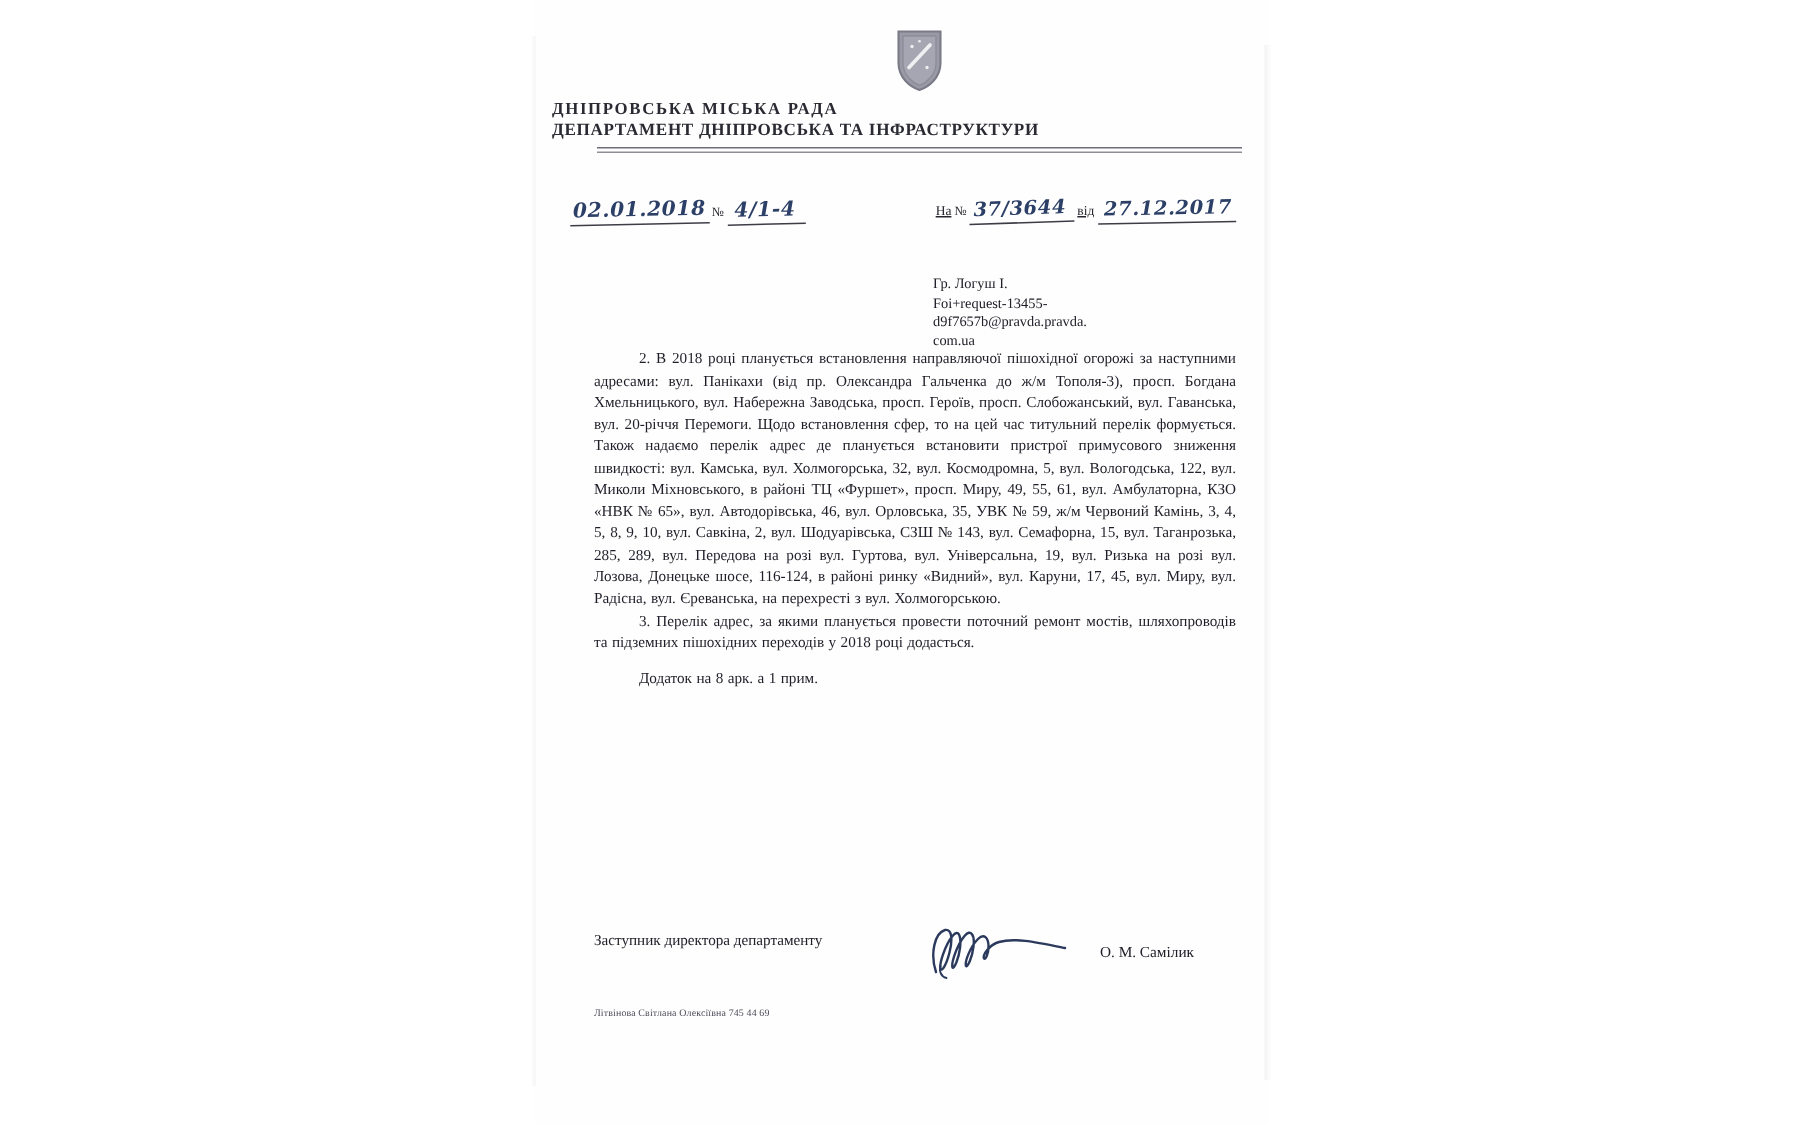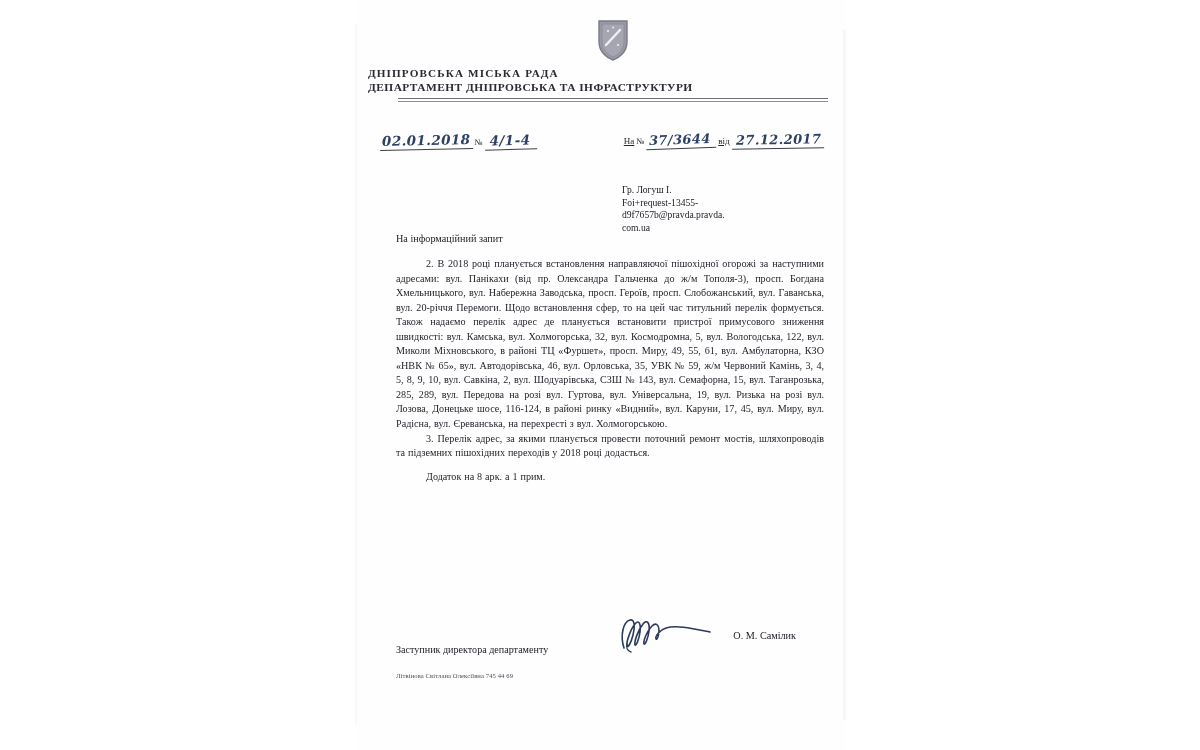--- a/index.html
+++ b/index.html
@@ -202,21 +202,21 @@
   
   #signature-block {
     position: absolute;
     left: 396px;
     top: 622px;
     width: 428px;
     height: 40px;
   }
   #signer-title {
     position: absolute;
-    left: 0; top: 22px;
+    left: 0; top: 0;
     font-size: 10.1px;
     color: #20202a;
     white-space: nowrap;
   }
   #signature-mark {
     position: absolute;
     left: 218px;
     top: -8px;
     width: 110px;
     height: 40px;
@@ -279,21 +279,20 @@
   </div>
 
   <div id="addressee">
     <div>Гр. Логуш І.</div>
     <div>Foi+request-13455-</div>
     <div>d9f7657b@pravda.pravda.</div>
     <div>com.ua</div>
   </div>
 
   <div id="body-block">
-    <div id="subject-line">На інформаційний запит</div>
     <p class="para">2. В 2018 році планується встановлення направляючої пішохідної огорожі за наступними адресами: вул. Панікахи (від пр. Олександра Гальченка до ж/м Тополя-3), просп. Богдана Хмельницького, вул. Набережна Заводська, просп. Героїв, просп. Слобожанський, вул. Гаванська, вул. 20-річчя Перемоги. Щодо встановлення сфер, то на цей час титульний перелік формується. Також надаємо перелік адрес де планується встановити пристрої примусового зниження швидкості: вул. Камська, вул. Холмогорська, 32, вул. Космодромна, 5, вул. Вологодська, 122, вул. Миколи Міхновського, в районі ТЦ «Фуршет», просп. Миру, 49, 55, 61, вул. Амбулаторна, КЗО «НВК № 65», вул. Автодорівська, 46, вул. Орловська, 35, УВК № 59, ж/м Червоний Камінь, 3, 4, 5, 8, 9, 10, вул. Савкіна, 2, вул. Шодуарівська, СЗШ № 143, вул. Семафорна, 15, вул. Таганрозька, 285, 289, вул. Передова  на розі вул. Гуртова, вул. Універсальна, 19, вул. Ризька на розі вул. Лозова, Донецьке шосе, 116-124, в районі ринку «Видний», вул. Каруни, 17, 45, вул. Миру, вул. Радісна, вул. Єреванська, на перехресті з вул. Холмогорською.</p>
     <p class="para">3. Перелік адрес, за якими планується провести поточний ремонт мостів, шляхопроводів та підземних пішохідних переходів у 2018 році додасться.</p>
     <p class="para" id="para-attachment">Додаток на 8 арк. а 1 прим.</p>
   </div>
 
   <div id="signature-block">
     <span id="signer-title">Заступник директора департаменту</span>
     <svg id="signature-mark" viewBox="0 0 110 40">
       <path d="M10 34 C6 22 9 8 16 6 C21 5 21 13 19 21 C17 29 14 34 13 32
                C12 29 16 16 21 10 C25 5 27 10 26 18 C25 26 22 32 21 31

